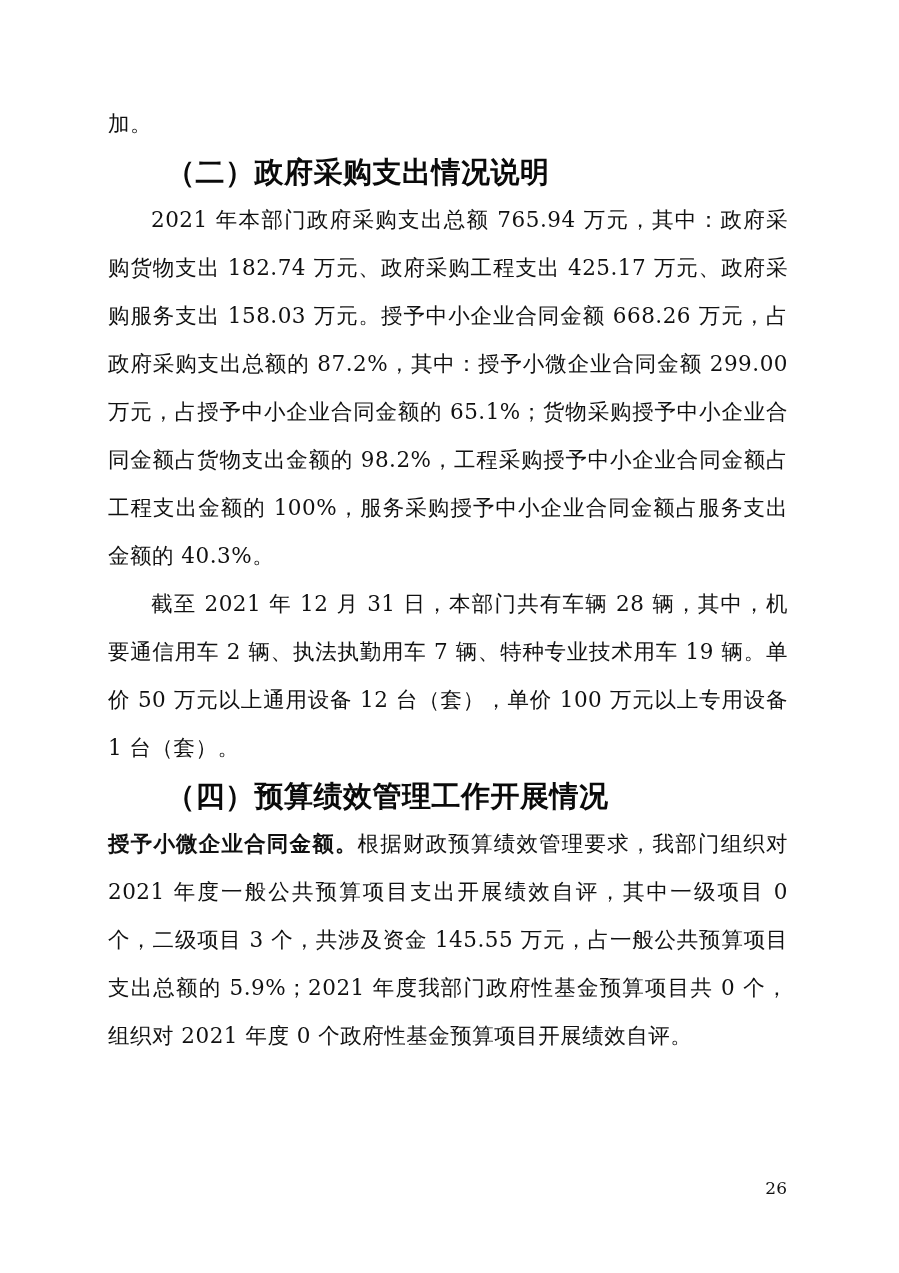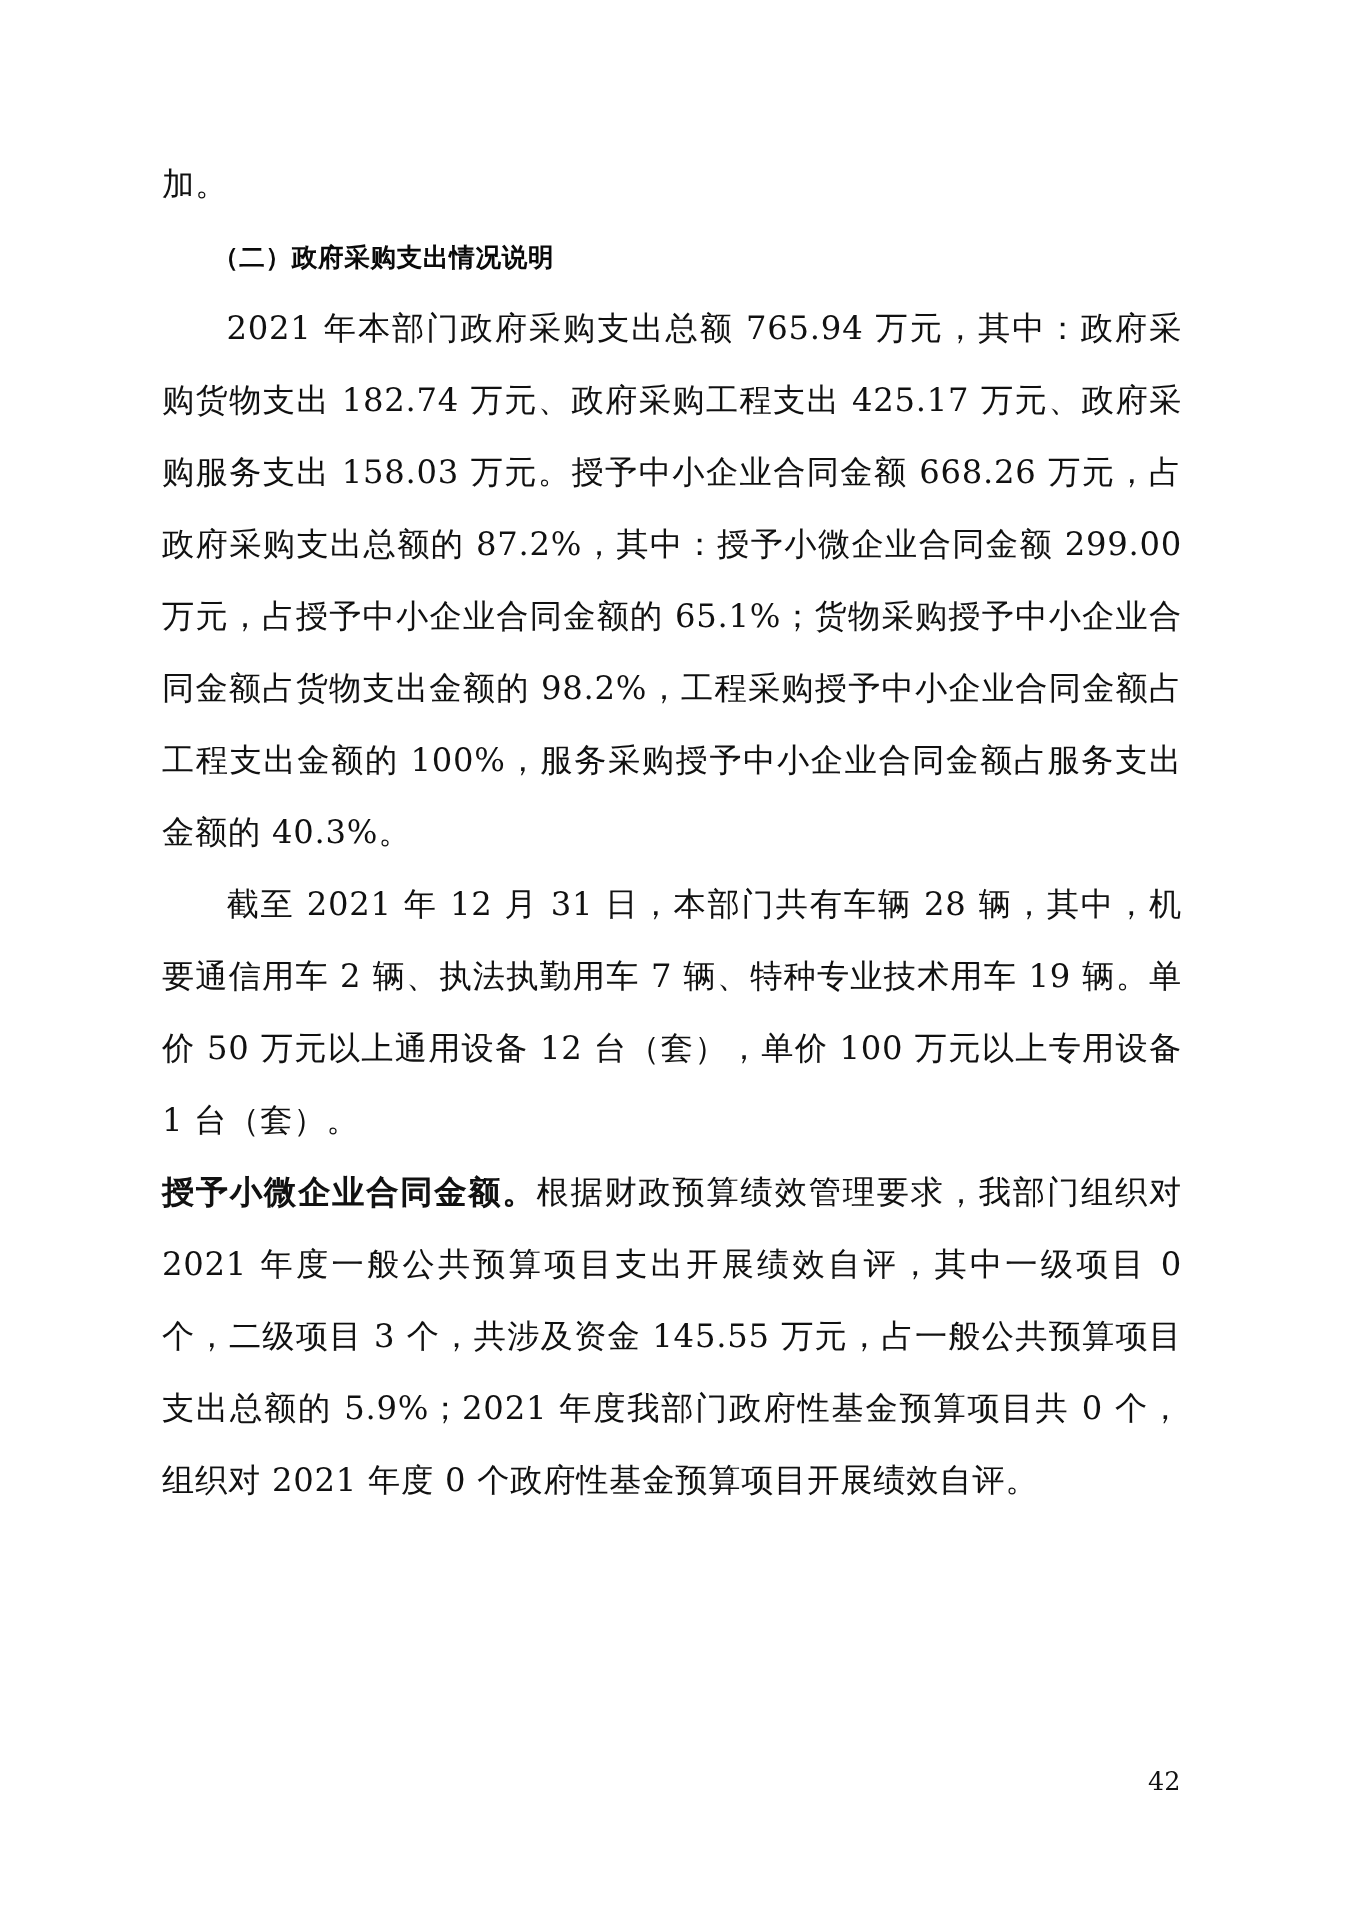--- a/index.html
+++ b/index.html
@@ -29,21 +29,21 @@
     letter-spacing: 0.5px;
     text-align: justify;
     text-justify: inter-ideograph;
     margin: 0 0 0 0;
     color: #111111;
   }
   .para.indent {
     text-indent: 2em;
   }
   .heading {
-    font-size: 17px;
+    font-size: 29px;
     line-height: 48px;
     letter-spacing: 0.5px;
     font-weight: bold;
     text-indent: 2em;
     margin: 0;
     color: #0a0a0a;
   }
   .lead {
     font-weight: bold;
   }
@@ -67,21 +67,22 @@
 
     <p class="para blk">加。</p>
 
     <p class="heading blk">（二）政府采购支出情况说明</p>
 
     <p class="para indent blk">2021 年本部门政府采购支出总额 765.94 万元，其中：政府采购货物支出 182.74 万元、政府采购工程支出 425.17 万元、政府采购服务支出 158.03 万元。授予中小企业合同金额 668.26 万元，占政府采购支出总额的 87.2%，其中：授予小微企业合同金额 299.00 万元，占授予中小企业合同金额的 65.1%；货物采购授予中小企业合同金额占货物支出金额的 98.2%，工程采购授予中小企业合同金额占工程支出金额的 100%，服务采购授予中小企业合同金额占服务支出金额的 40.3%。</p>
 
 
     <p class="para indent blk">截至 2021 年 12 月 31 日，本部门共有车辆 28 辆，其中，机要通信用车 2 辆、执法执勤用车 7 辆、特种专业技术用车 19 辆。单价 50 万元以上通用设备 12 台（套），单价 100 万元以上专用设备 1 台（套）。</p>
 
+    <p class="heading blk">（四）预算绩效管理工作开展情况</p>
 
     <p class="para blk">
       <span class="lead">授予小微企业合同金额。</span><span>根据财政预算绩效管理要求，我部门组织对 2021 年度一般公共预算项目支出开展绩效自评，其中一级项目 0 个，二级项目 3 个，共涉及资金 145.55 万元，占一般公共预算项目支出总额的 5.9%；2021 年度我部门政府性基金预算项目共 0 个，组织对 2021 年度 0 个政府性基金预算项目开展绩效自评。</span>
     </p>
 
   </div>
 
-  <div class="page-number">42</div>
+  <div class="page-number">26</div>
 </div>
 
 </body></html>

